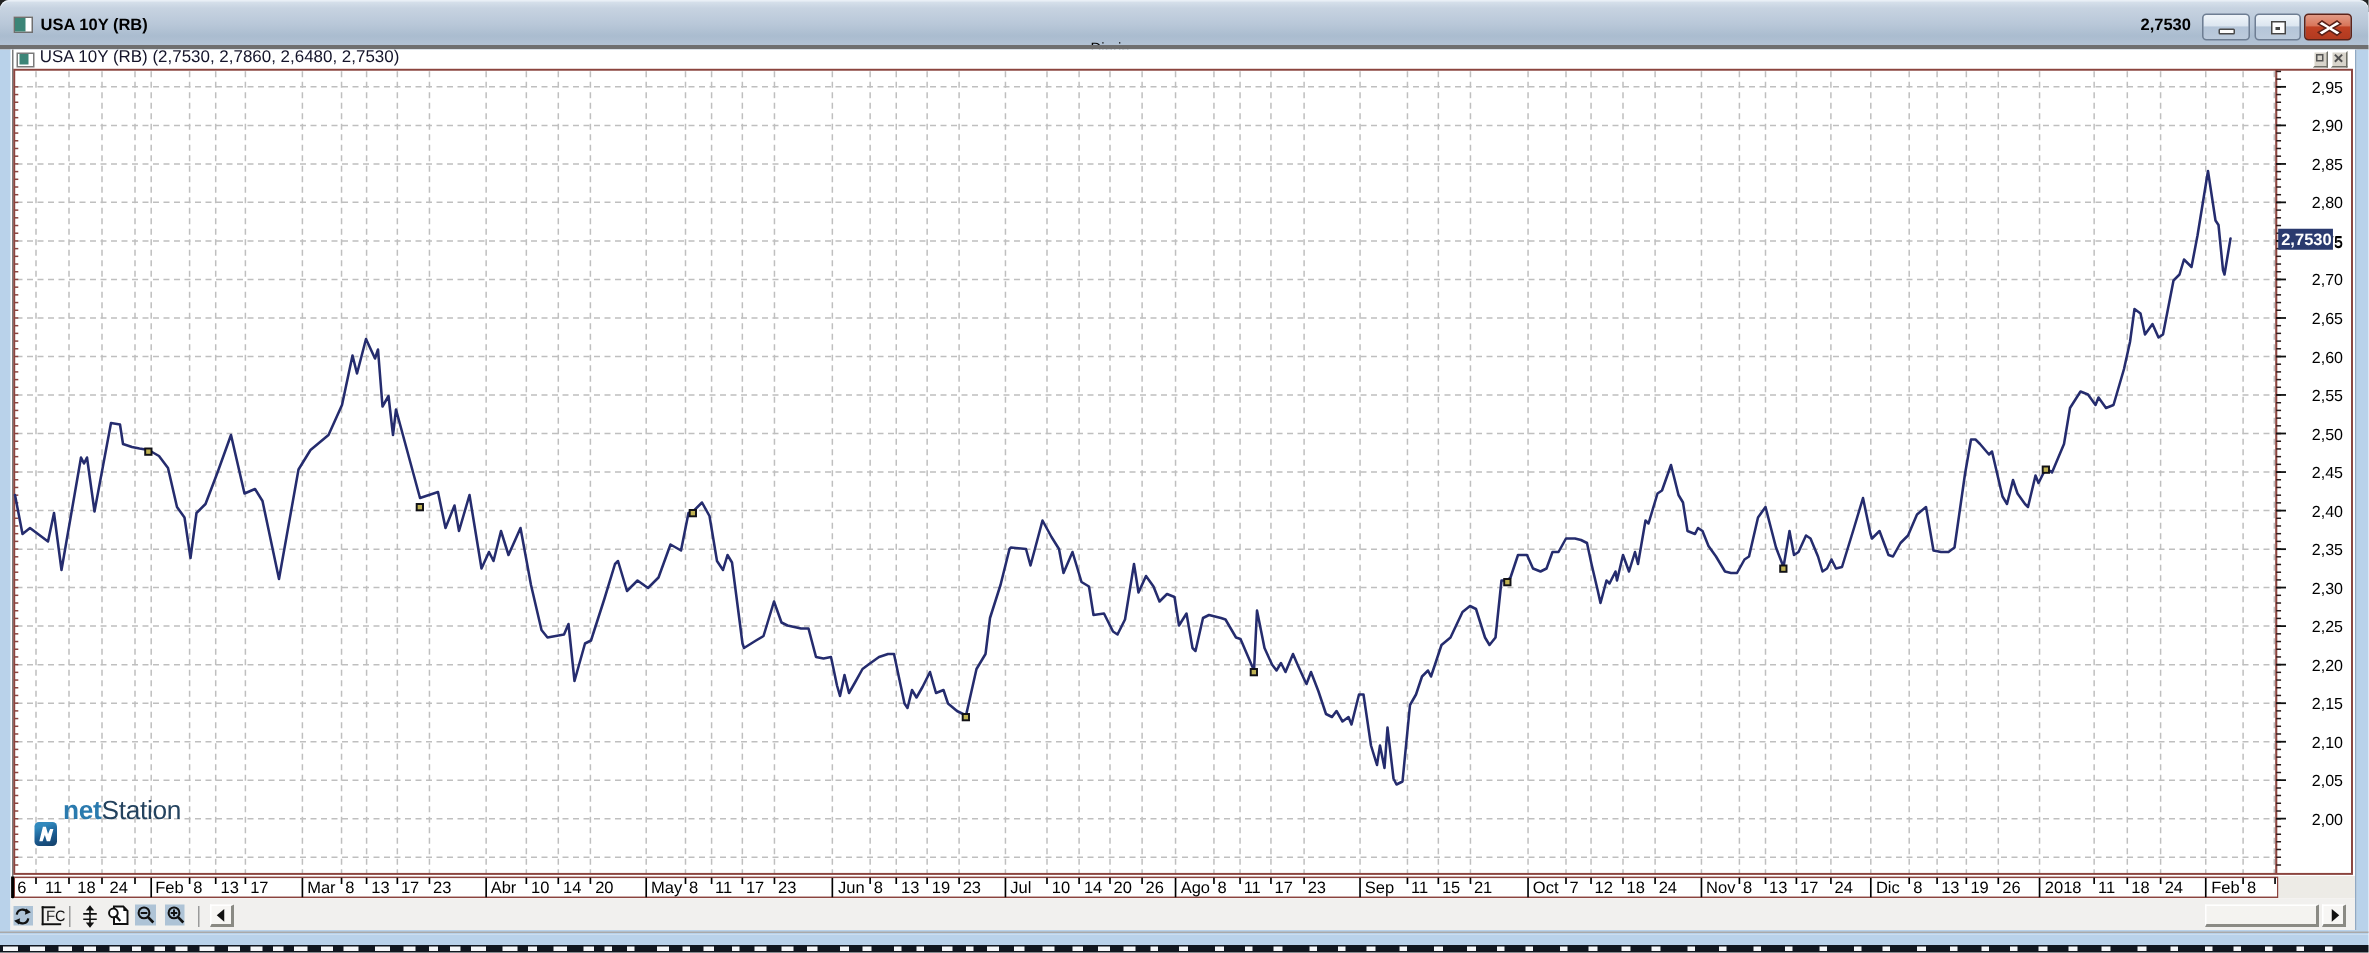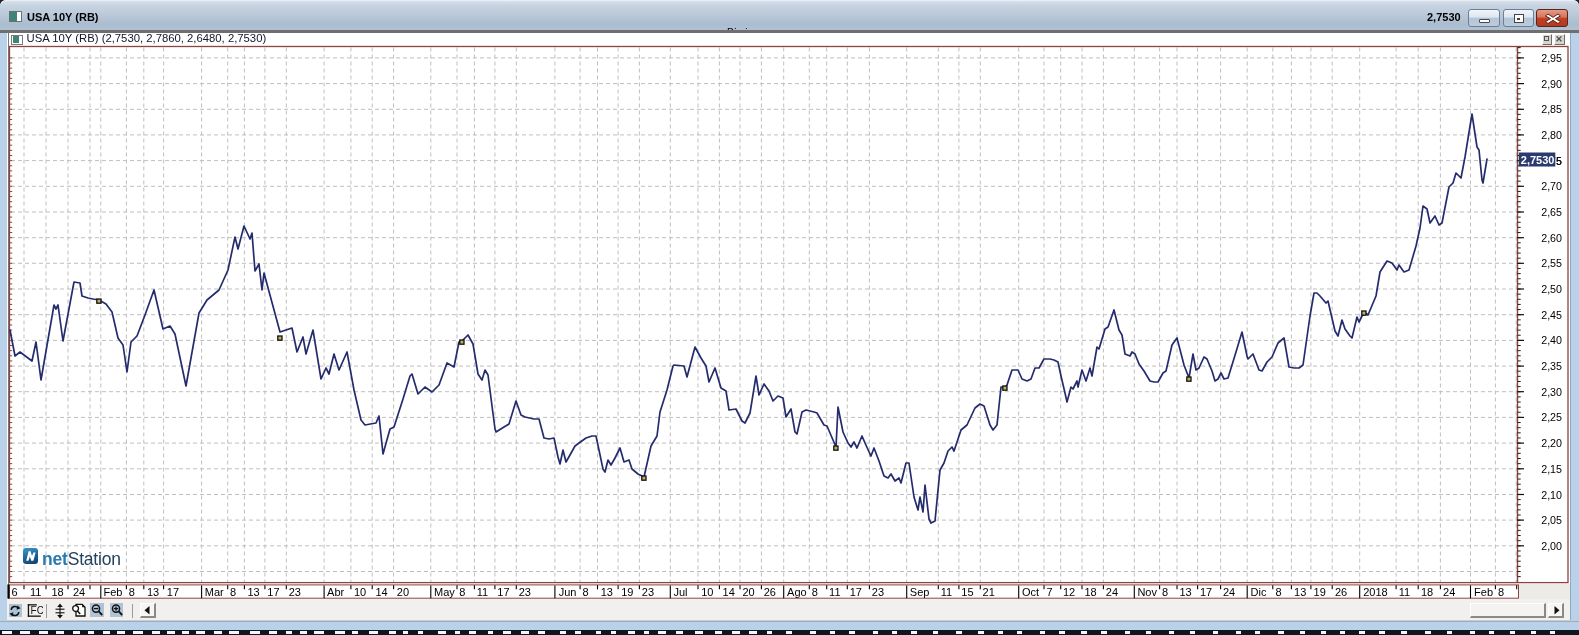--- a/index.html
+++ b/index.html
@@ -395,21 +395,21 @@
 <rect x="1361.8" y="311" width="4.2" height="4.2" fill="#bfb253" stroke="#111116" stroke-width="1.3"></rect>
 <rect x="1518.8" y="152.5" width="36.5" height="14" fill="#2a3a6e"></rect>
 <text x="1520.8" y="163.6" font-family="Liberation Sans, sans-serif" font-size="11" font-weight="bold" fill="#fff">2,7530</text>
 <text x="1562" y="165" font-family="Liberation Sans, sans-serif" font-size="10.7" fill="#000" text-anchor="end">5</text>
 </svg>
 
 <div class="abs" style="left:22.5px;top:548px;width:15.5px;height:15.7px;border-radius:3px;background:linear-gradient(160deg,#3189bd 20%,#1c5e94 55%,#143f68 100%)"></div>
 <svg width="17" height="17" style="position:absolute;left:22.5px;top:548px">
     <path d="M3.2 12.8 L5.6 3.2 L7.6 3.2 L9.0 8.0 L10.4 4.6 L12.6 4.6 L10.4 12.8 L8.2 12.8 L6.9 8.6 L5.4 12.8 Z" fill="#fff"></path>
   </svg>
-<div class="abs" style="left:42px;top:549px;font-size:17.5px;letter-spacing:-0.2px;color:#2a7aae"><b>net</b><span style="color:#23425e;font-weight:normal">Station</span></div>
+<div class="abs" style="left:42px;top:530px;font-size:17.5px;letter-spacing:-0.2px;color:#2a7aae"><b>net</b><span style="color:#23425e;font-weight:normal">Station</span></div>
 
 <svg width="1579" height="635" viewBox="0 0 1579 635" style="position:absolute;left:0;top:0">
 <rect x="9.5" y="584.9" width="1509" height="13.3" fill="#fff" stroke="#8b443e" stroke-width="1"></rect>
 <line x1="8.4" y1="584.4" x2="8.4" y2="598.6" stroke="#000" stroke-width="2"></line>
 <line x1="100.8" y1="585.4" x2="100.8" y2="598.2" stroke="#000" stroke-width="1.1"></line>
 <line x1="201.6" y1="585.4" x2="201.6" y2="598.2" stroke="#000" stroke-width="1.1"></line>
 <line x1="324.1" y1="585.4" x2="324.1" y2="598.2" stroke="#000" stroke-width="1.1"></line>
 <line x1="430.8" y1="585.4" x2="430.8" y2="598.2" stroke="#000" stroke-width="1.1"></line>
 <line x1="554.9" y1="585.4" x2="554.9" y2="598.2" stroke="#000" stroke-width="1.1"></line>
 <line x1="670.3" y1="585.4" x2="670.3" y2="598.2" stroke="#000" stroke-width="1.1"></line>

